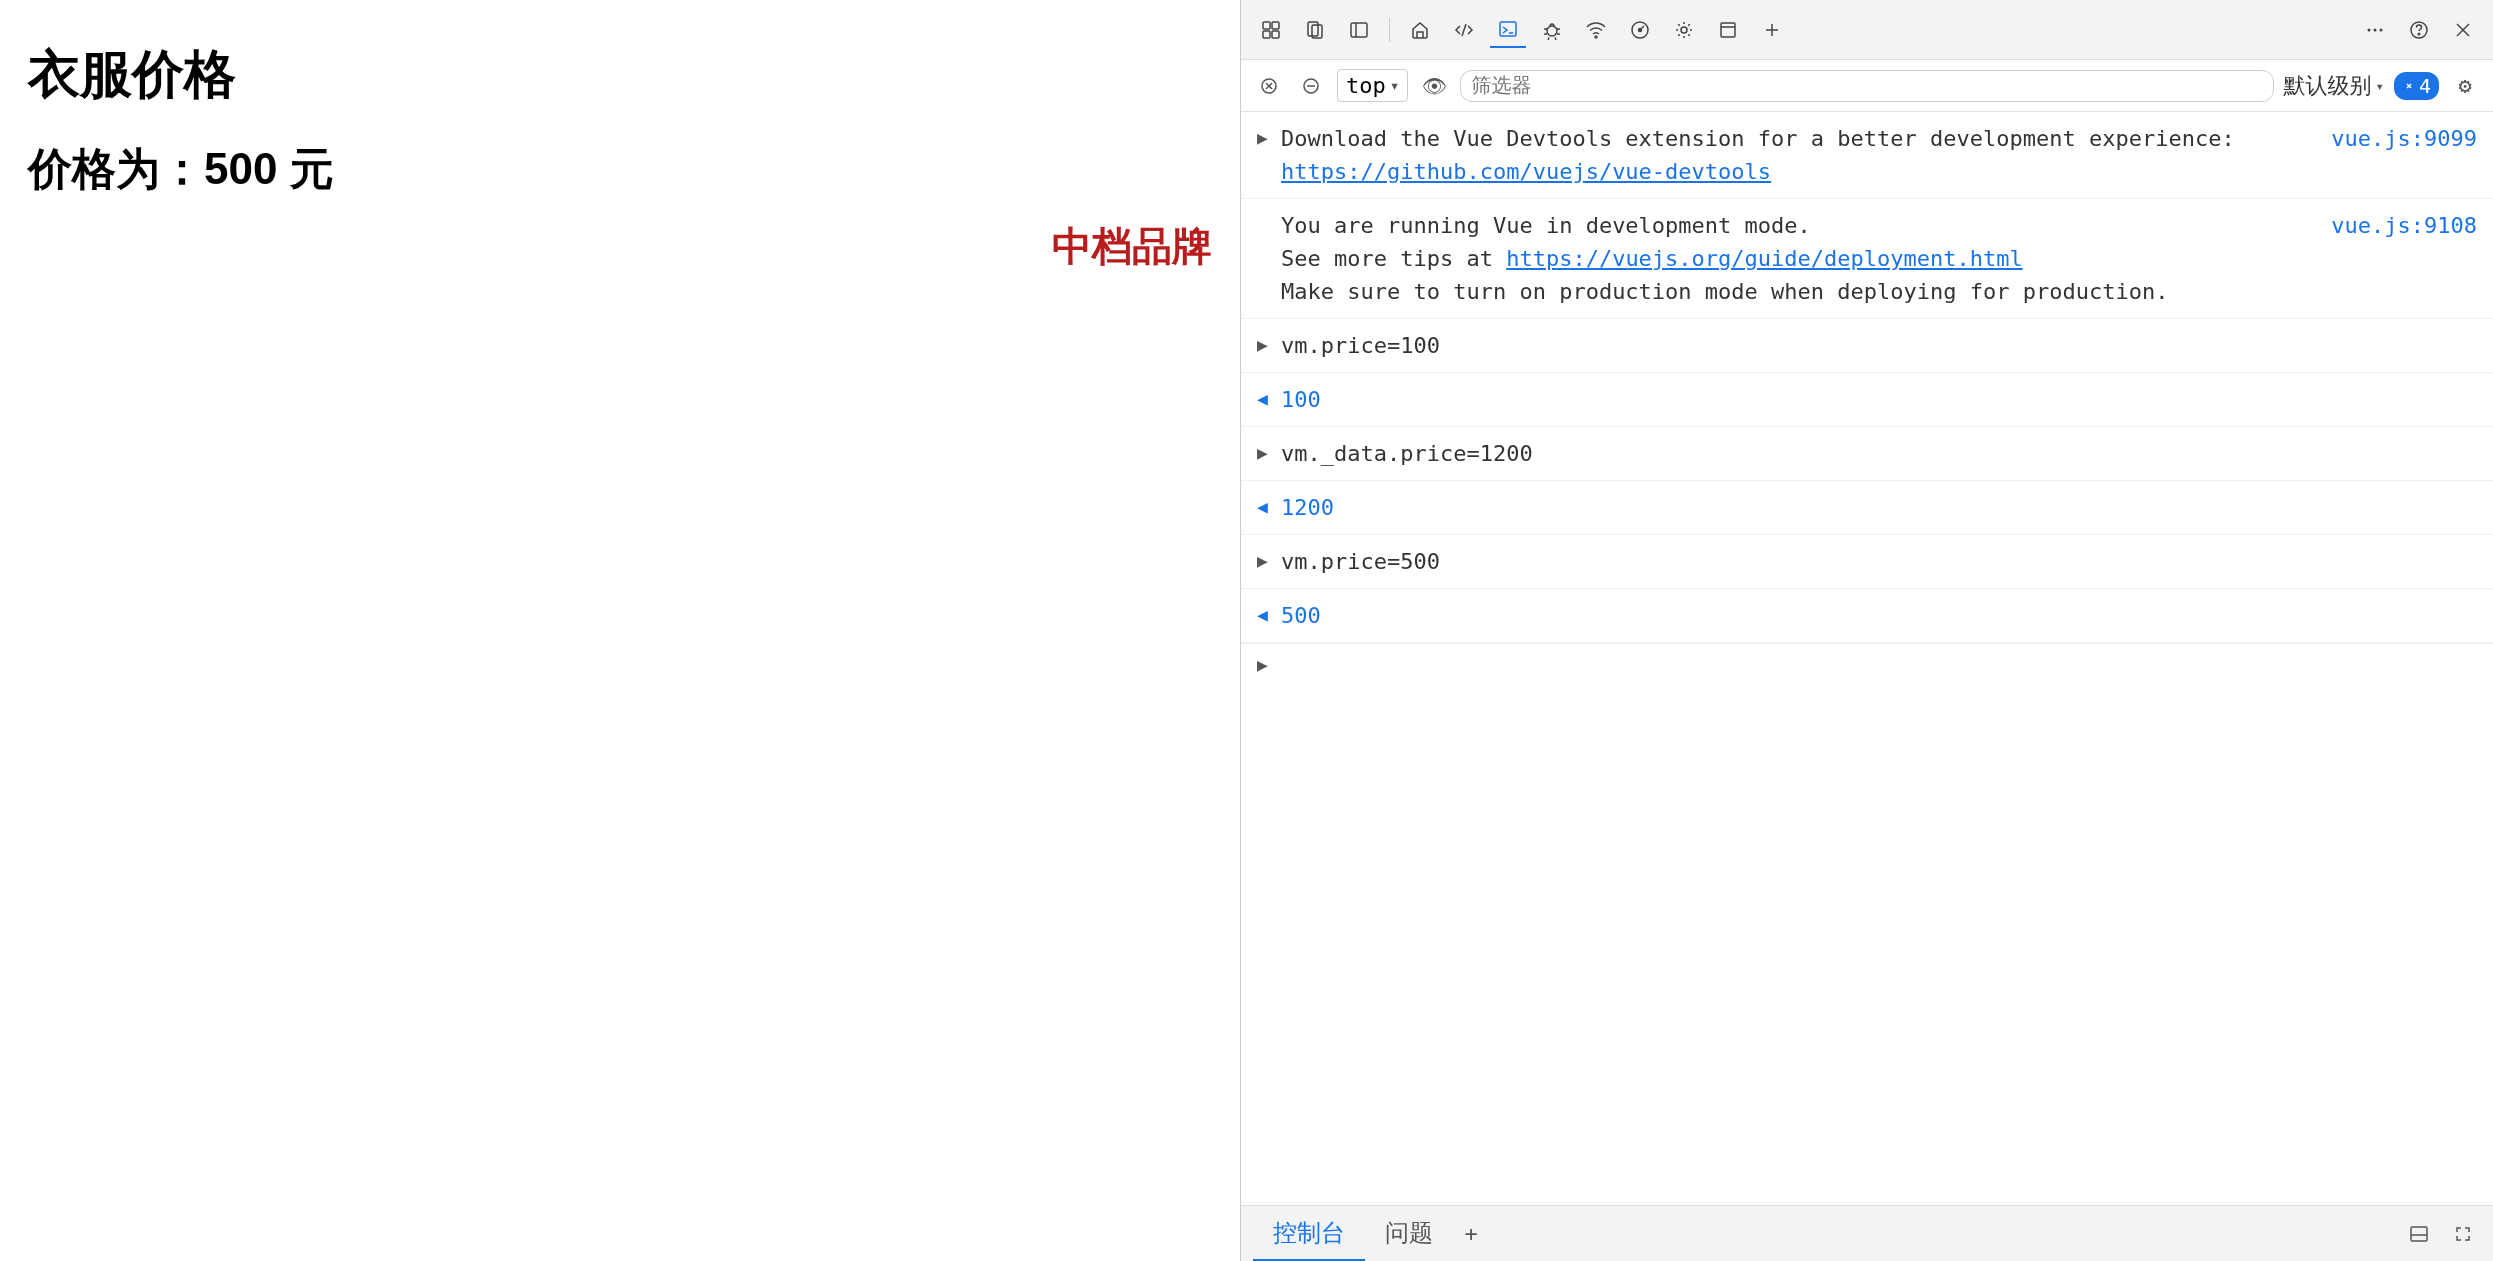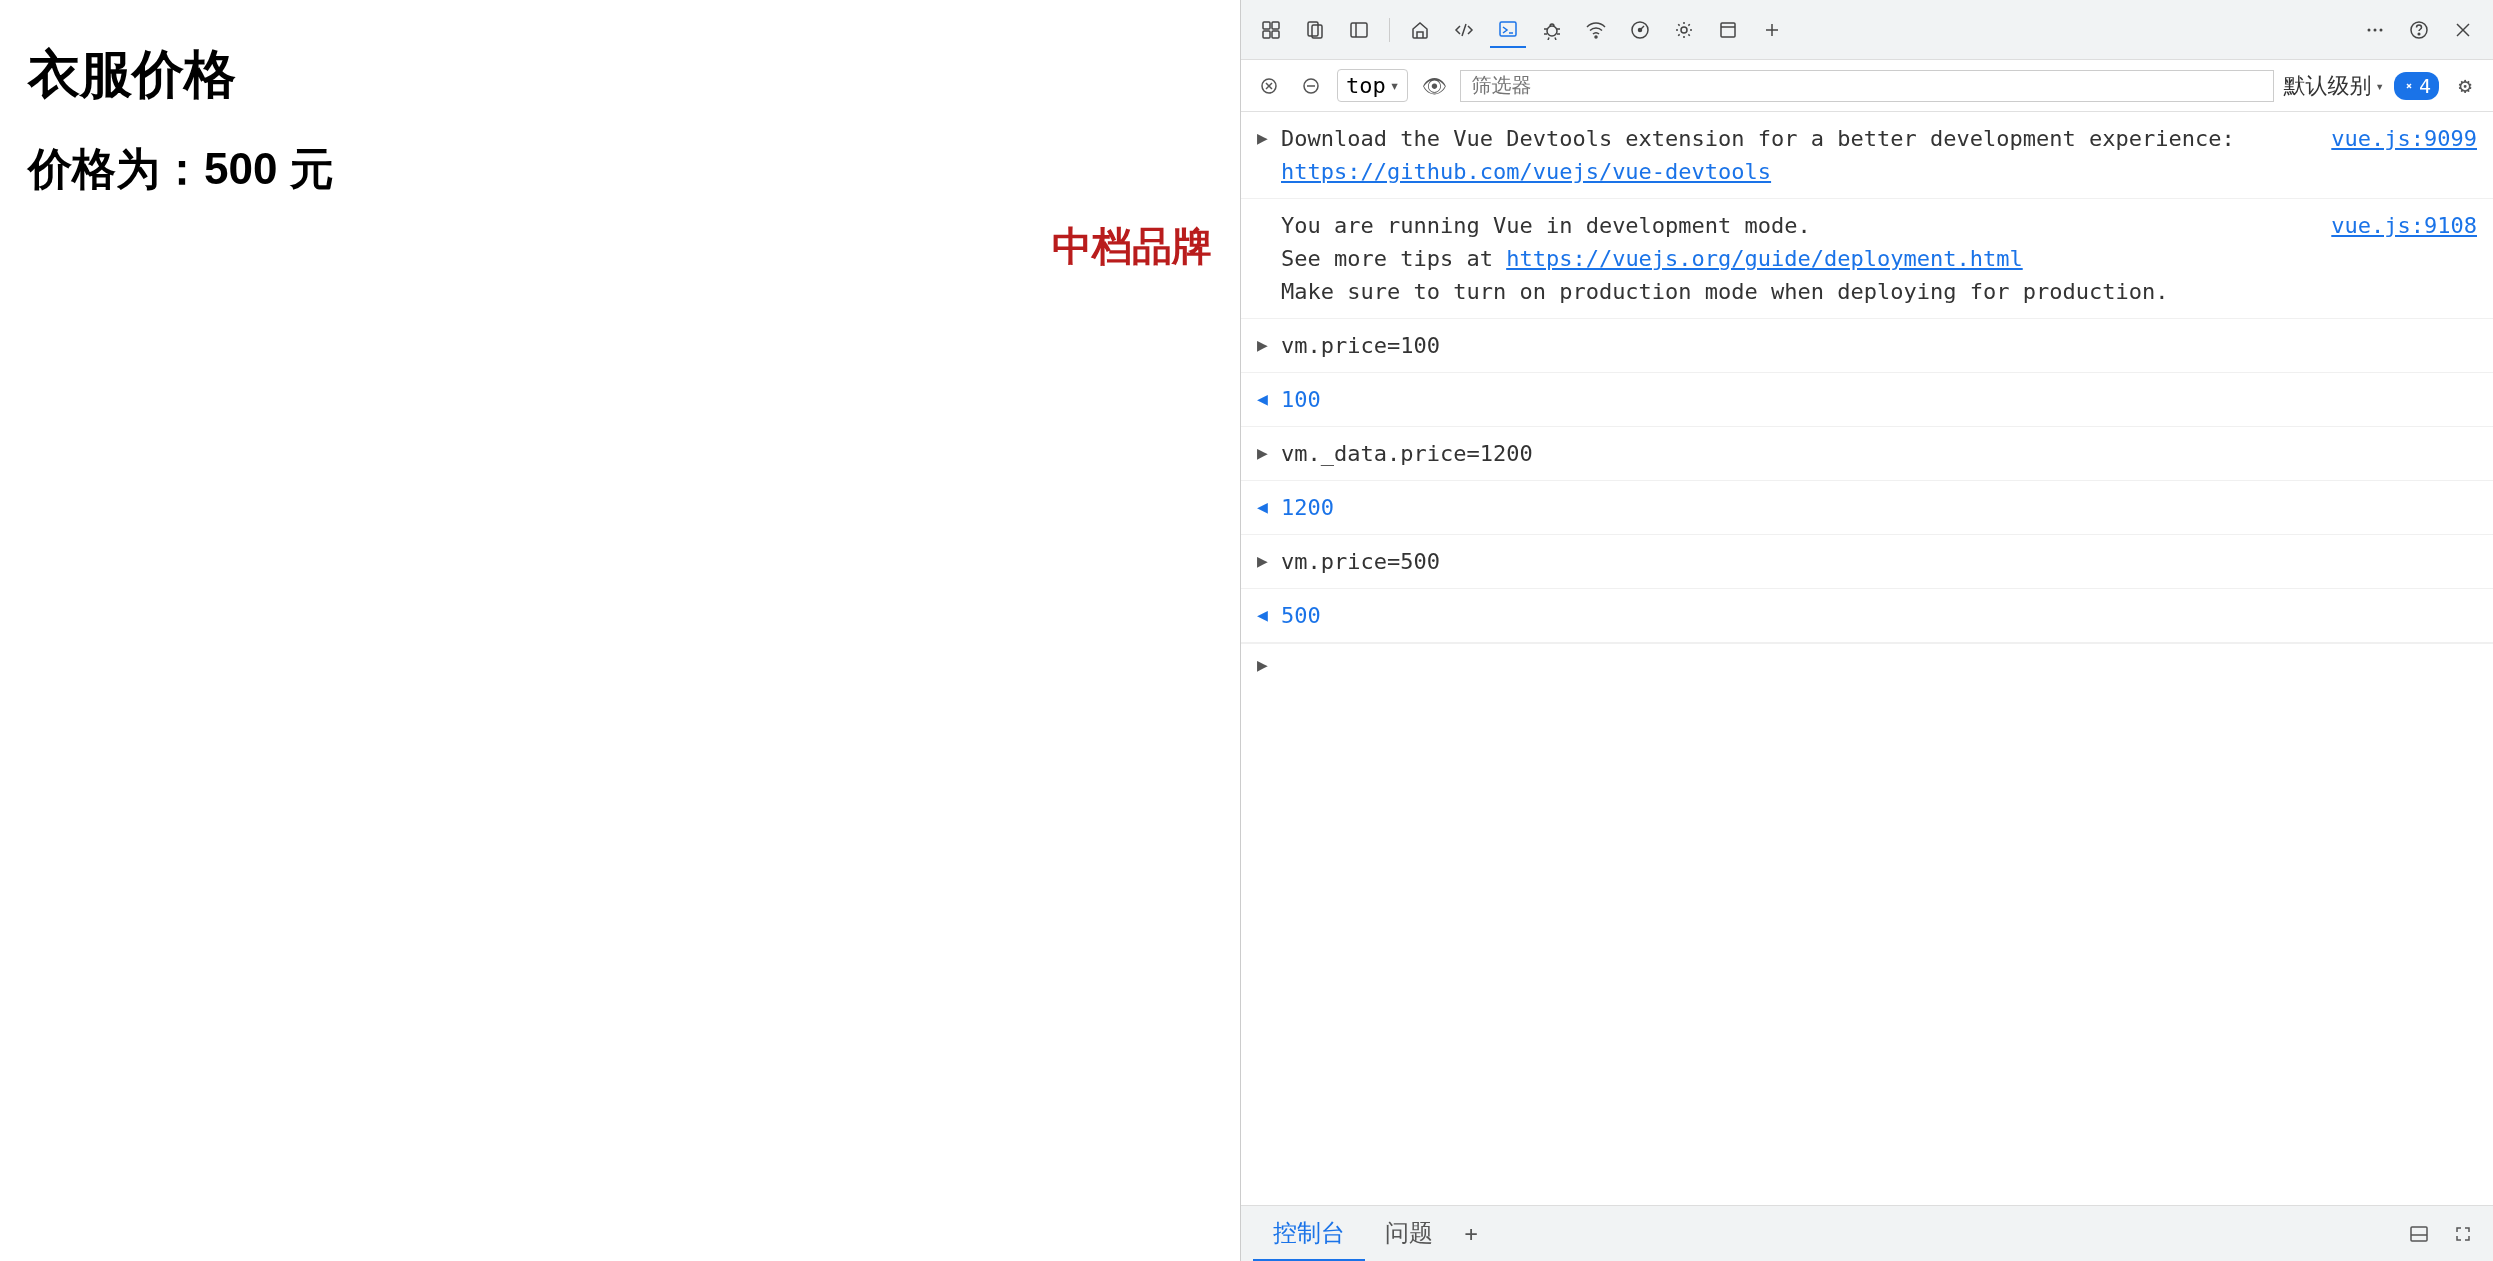--- a/index.html
+++ b/index.html
@@ -99,21 +99,21 @@
       font-size: 22px;
       gap: 4px;
       cursor: pointer;
     }
     .top-selector .arrow { font-size: 16px; color: #555; }
 
     .filter-input {
       flex: 1;
       height: 32px;
       border: 1px solid #ccc;
-      border-radius: 0;
+      border-radius: 12px;
       padding: 0 10px;
       font-size: 20px;
       color: #333;
       outline: none;
     }
 
     .level-selector {
       display: flex;
       align-items: center;
       gap: 4px;
@@ -159,21 +159,20 @@
       background: #fff;
     }
     .console-msg .msg-text {
       flex: 1;
       color: #333;
       font-family: 'Consolas', monospace;
       font-size: 22px;
     }
     .console-msg .msg-link {
       color: #1a73e8;
-      text-decoration: underline;
       cursor: pointer;
       font-size: 22px;
       font-family: 'Consolas', monospace;
       white-space: nowrap;
       margin-left: auto;
       padding-left: 20px;
     }
     .console-msg .expand-arrow {
       color: #555;
       font-size: 18px;

